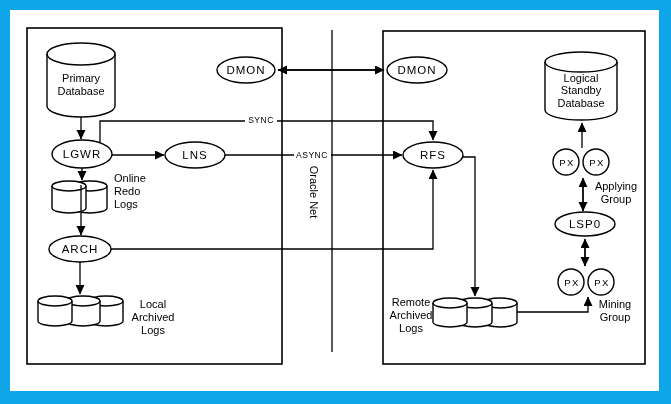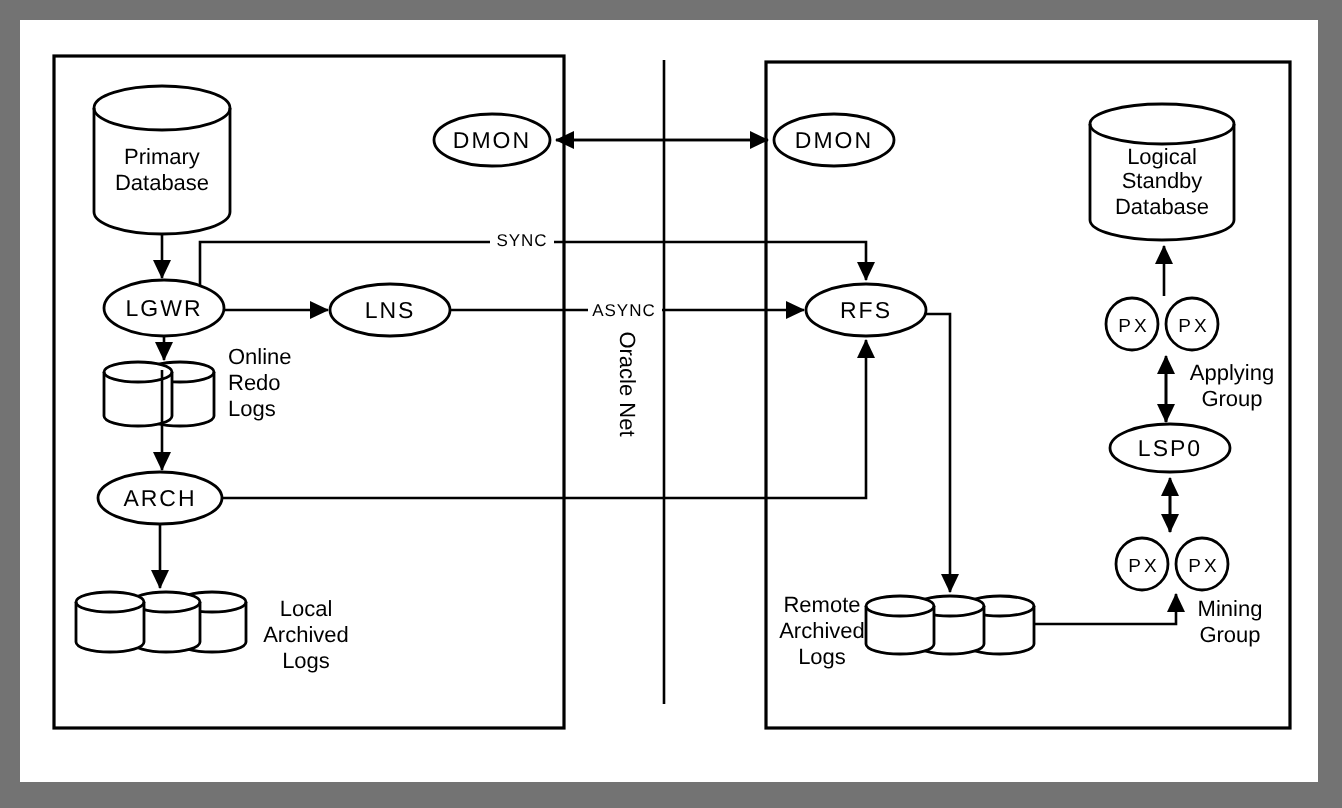--- a/index.html
+++ b/index.html
@@ -1,20 +1,20 @@
 <!DOCTYPE html>
 <html><head>
 <meta charset="utf-8">
 <style>
   html, body { margin: 0; padding: 0; background: #000; }
   #frame {
     position: relative;
     width: 671px;
     height: 404px;
-    background: #737373;
+    background: #0ea5e9;
     font-family: "Liberation Sans", "DejaVu Sans", sans-serif;
   }
   svg text {
     fill: #000;
     font-family: "Liberation Sans", "DejaVu Sans", sans-serif;
   }
   .lbl   { font-size: 11px; }
   .proc  { font-size: 11.5px; letter-spacing: 1px; text-anchor: middle; }
   .px    { font-size: 9.5px; letter-spacing: 1.5px; text-anchor: middle; }
   .small { font-size: 8.5px; letter-spacing: 0.5px; text-anchor: middle; }

